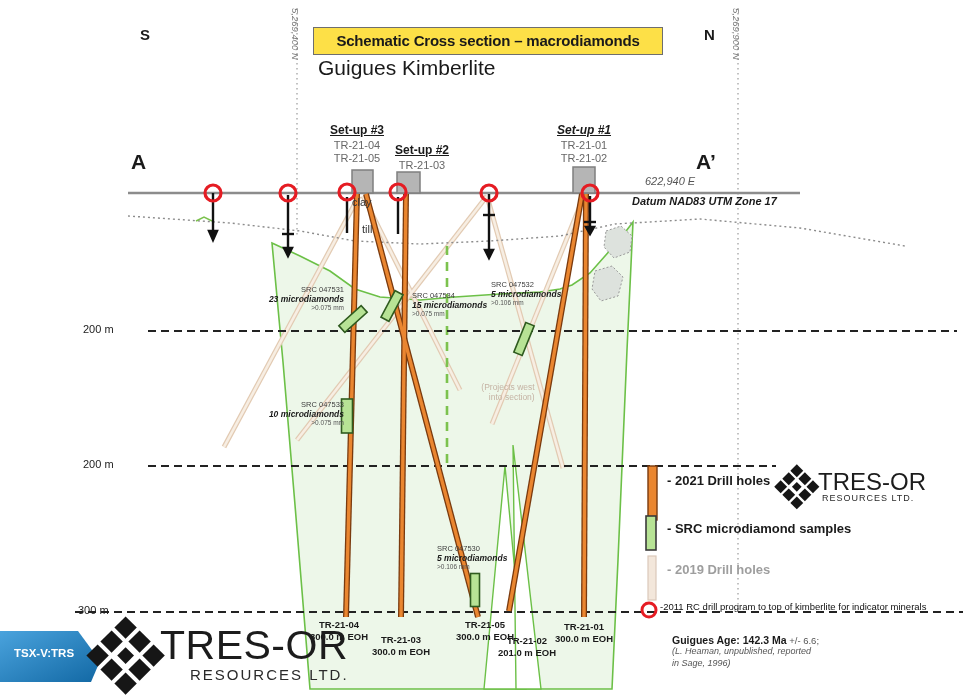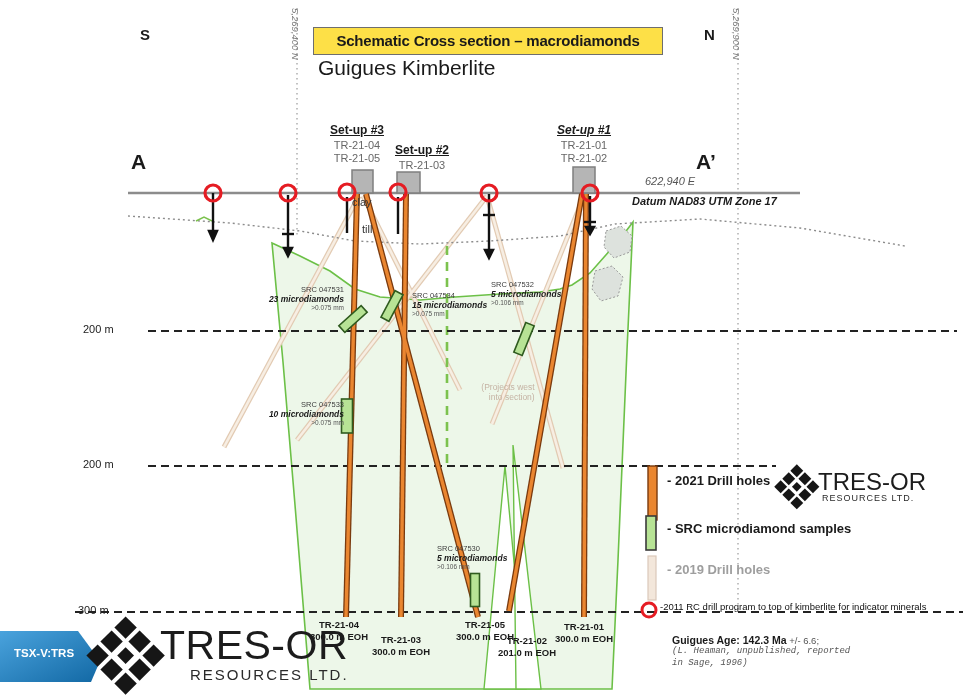--- a/index.html
+++ b/index.html
@@ -24,21 +24,21 @@
   .sample .cnt{font-size:8.5px;font-weight:bold;font-style:italic;color:#1a1a1a;}
   .sample .sz{font-size:6.5px;color:#555;}
   .ra{text-align:right;}
   .projnote{font-size:8.5px;color:#c5b3a4;text-align:center;transform:translateX(-50%);}
   .eoh{font-size:9.5px;font-weight:bold;line-height:12px;text-align:center;transform:translateX(-50%);}
   .leg{font-size:13px;font-weight:bold;}
   .leg.gray{color:#9e9e9e;}
   .leg4{font-size:9.5px;color:#111;}
   .age-main{font-size:10.5px;font-weight:bold;}
   .age-suffix{font-size:9.5px;font-weight:normal;color:#555;}
-  .cite{font-size:9px;font-style:italic;color:#555;font-family:Liberation Mono, monospace;}
+  .cite{font-size:9px;font-style:italic;color:#555;}
   .ticker{font-size:11.5px;font-weight:bold;color:#fff;}
   .brandname{font-size:41px;font-weight:400;color:#1c1c1c;letter-spacing:0.5px;}
   .brandsub{font-size:15px;color:#2a2a2a;letter-spacing:2px;}
   .legname{font-size:24px;font-weight:400;color:#1c1c1c;}
   .legsub{font-size:9px;color:#2a2a2a;letter-spacing:1px;}
 </style>
 </head>
 <body>
 
 <div class="stage">

